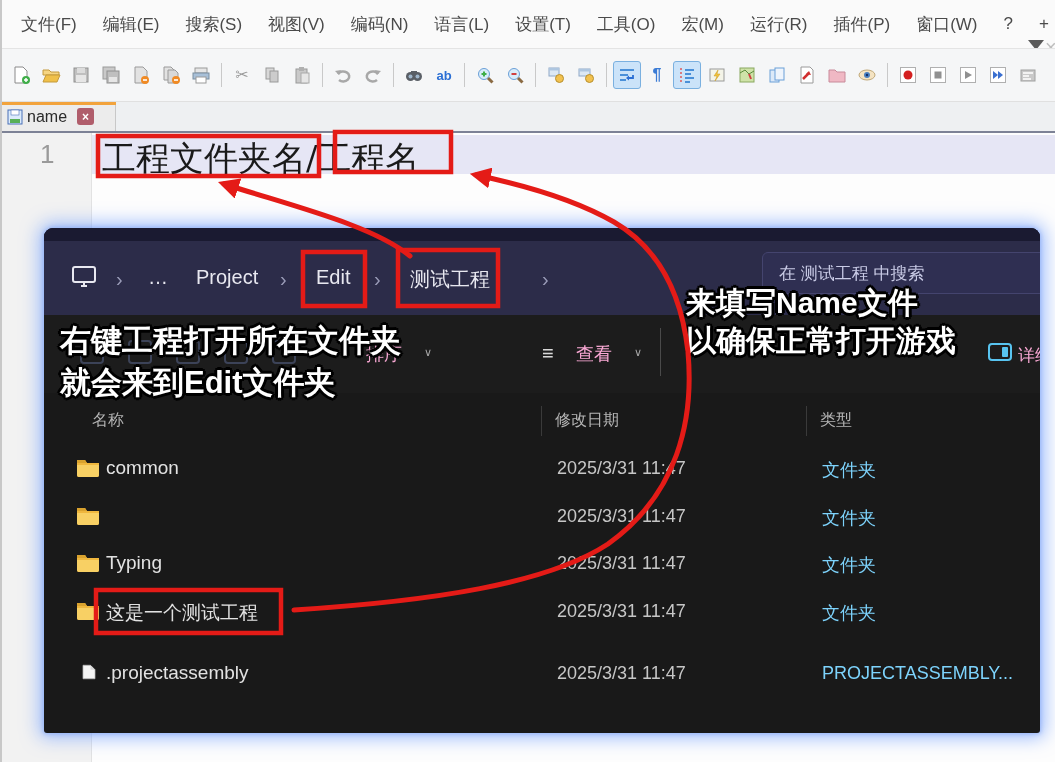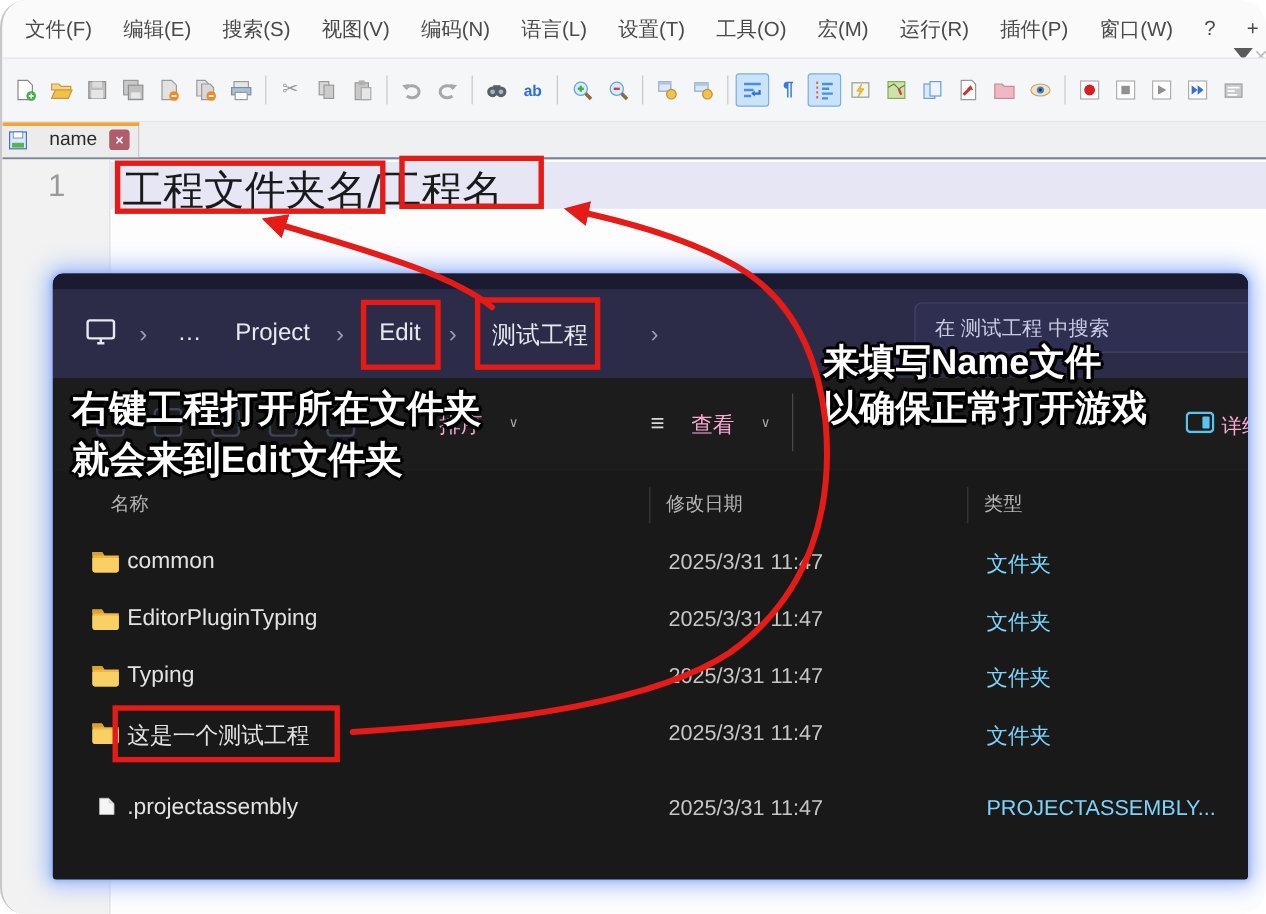--- a/index.html
+++ b/index.html
@@ -1,17 +1,17 @@
 <!DOCTYPE html>
 <html><head>
 <meta charset="utf-8">
 <style>
   html,body{margin:0;padding:0;background:#fff;}
   #app{position:relative;width:1055px;height:762px;overflow:hidden;background:#fff;
-       font-family:"Liberation Sans",sans-serif;border-left:2px solid #c8c8c8;box-sizing:border-box;border-radius:22px;}
+       font-family:"Liberation Sans",sans-serif;border-left:2px solid #c8c8c8;box-sizing:border-box;}
 
   
   #menubar{position:absolute;left:0;top:0;width:1055px;height:48px;background:#fafafa;
            display:flex;align-items:center;padding-left:6px;box-sizing:border-box;}
   .menu-item{padding:0 13px;font-size:17px;color:#4a4a4a;white-space:nowrap;}
   #menu-overflow{position:absolute;left:1026px;top:40px;width:0;height:0;
       border-left:8px solid transparent;border-right:8px solid transparent;border-top:10px solid #5a5a5a;}
   #menu-close{position:absolute;left:1043px;top:36px;font-size:20px;color:#bdbdbd;}
 
   
@@ -24,21 +24,21 @@
   .tbi svg{width:20px;height:20px;}
   .tbi .gl{font-size:16px;line-height:1;}
   .tbsep{width:1px;height:24px;background:#c9c9c9;margin:0 5px;}
 
   
   #tabbar{position:absolute;left:0;top:102px;width:1055px;height:31px;background:#eef0f2;
           border-bottom:2px solid #7d8296;box-sizing:border-box;}
   #tab-name{position:absolute;left:0;top:0;width:114px;height:29px;background:#ececec;
             border-right:1px solid #c8c8c8;display:flex;align-items:center;padding-left:5px;box-sizing:border-box;}
   #tab-accent{position:absolute;left:0;top:0;width:114px;height:3px;background:#f2a33c;}
-  #tab-label{font-size:16px;color:#2a2a2a;margin-left:18px;}
+  #tab-label{font-size:16px;color:#2a2a2a;margin-left:4px;}
   #tab-close{margin-left:10px;width:17px;height:17px;background:#b05d6b;border-radius:3px;color:#fff;
              font-size:12px;font-weight:bold;display:flex;align-items:center;justify-content:center;}
 
   
   #editor{position:absolute;left:0;top:133px;width:1055px;height:629px;background:#fdfdfd;}
   #gutter{position:absolute;left:0;top:0;width:90px;height:629px;background:#f2f2f2;border-right:1px solid #e2e2e2;box-sizing:border-box;}
   #line-number{position:absolute;left:38px;top:6px;font-size:26px;color:#9a9a9a;}
   #current-line{position:absolute;left:90px;top:2px;width:965px;height:39px;background:#e6e6f5;}
   #code-line{position:absolute;left:100px;top:3px;font-family:"DejaVu Serif","Liberation Serif",serif;
              font-size:34px;color:#1a1a1a;white-space:nowrap;}
@@ -396,21 +396,20 @@
       <span class="rn">common</span>
       <span class="rd">2025/3/31 11:47</span>
       <span class="rt">文件夹</span>
     </div>
     <div class="ex-row" style="top:264px">
       <svg class="ri" viewBox="0 0 24 20">
           <path d="M1 3h8l2 3h12v12a2 2 0 0 1-2 2H3a2 2 0 0 1-2-2z" fill="#efb73e"></path>
           <path d="M1 3h8l2 3H1z" fill="#d9a22e"></path>
           <path d="M1 8h22v10a2 2 0 0 1-2 2H3a2 2 0 0 1-2-2z" fill="#f8d064"></path>
         </svg>
-      <span class="rn">EditorPluginTyping</span>
       <span class="rd">2025/3/31 11:47</span>
       <span class="rt">文件夹</span>
     </div>
     <div class="ex-row" style="top:311px">
       <svg class="ri" viewBox="0 0 24 20">
           <path d="M1 3h8l2 3h12v12a2 2 0 0 1-2 2H3a2 2 0 0 1-2-2z" fill="#efb73e"></path>
           <path d="M1 3h8l2 3H1z" fill="#d9a22e"></path>
           <path d="M1 8h22v10a2 2 0 0 1-2 2H3a2 2 0 0 1-2-2z" fill="#f8d064"></path>
         </svg>
       <span class="rn">Typing</span>

